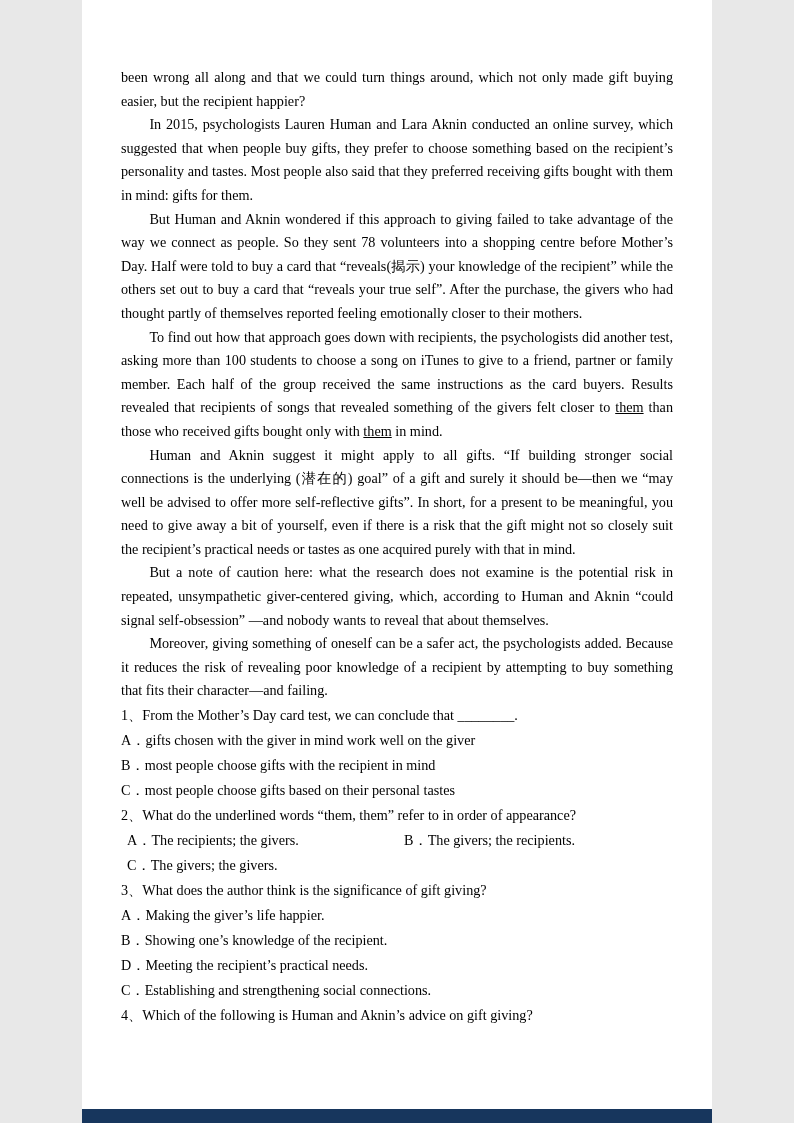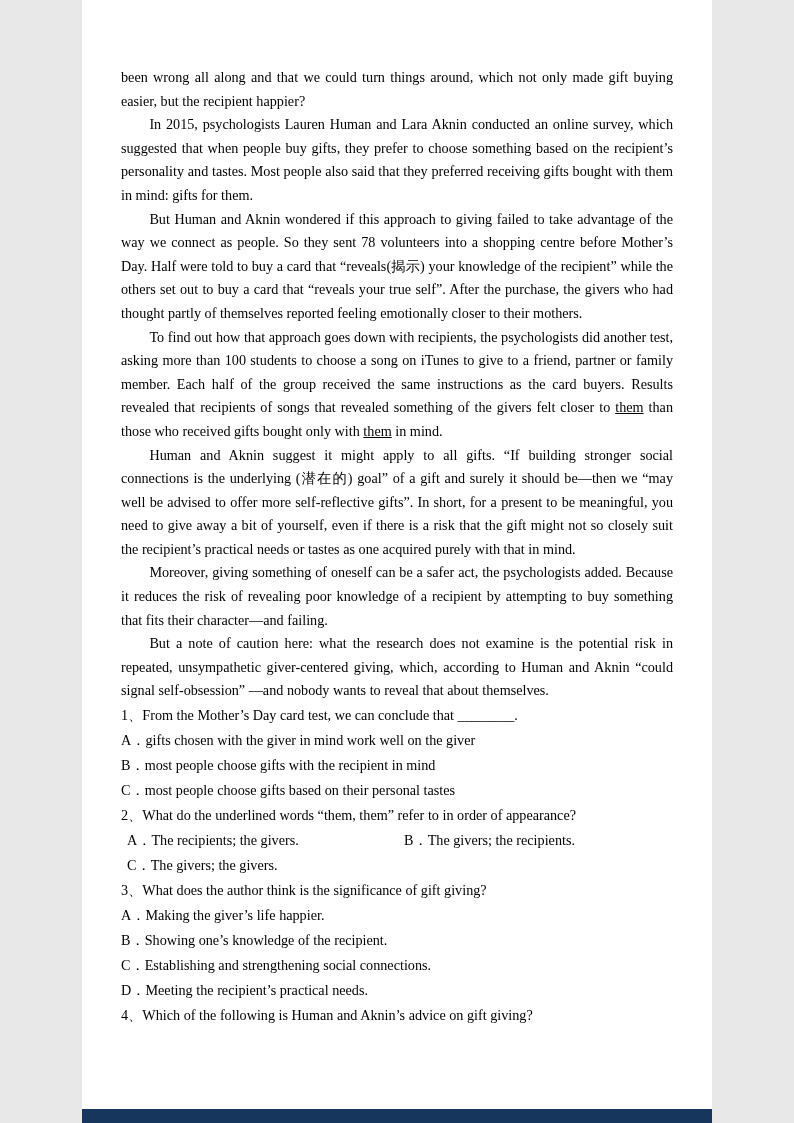--- a/index.html
+++ b/index.html
@@ -41,40 +41,40 @@
 <body>
 
 <div class="page">
   <div class="content">
     <div id="passage">
         <p class="para"><span>been wrong all along and that we could turn things around, which not only made gift buying easier, but the recipient happier?</span></p>
         <p class="para indent"><span>In 2015, psychologists Lauren Human and Lara Aknin conducted an online survey, which suggested that when people buy gifts, they prefer to choose something based on the recipient’s personality and tastes. Most people also said that they preferred receiving gifts bought with them in mind: gifts for them.</span></p>
         <p class="para indent"><span>But Human and Aknin wondered if this approach to giving failed to take advantage of the way we connect as people. So they sent 78 volunteers into a shopping centre before Mother’s Day. Half were told to buy a card that “reveals(揭示) your knowledge of the recipient” while the others set out to buy a card that “reveals your true self”. After the purchase, the givers who had thought partly of themselves reported feeling emotionally closer to their mothers.</span></p>
         <p class="para indent"><span>To find out how that approach goes down with recipients, the psychologists did another test, asking more than 100 students to choose a song on iTunes to give to a friend, partner or family member. Each half of the group received the same instructions as the card buyers. Results revealed that recipients of songs that revealed something of the givers felt closer to </span><span class="u">them</span><span> than those who received gifts bought only with </span><span class="u">them</span><span> in mind.</span></p>
         <p class="para indent"><span>Human and Aknin suggest it might apply to all gifts. “If building stronger social connections is the underlying (潜在的) goal” of a gift and surely it should be—then we “may well be advised to offer more self-reflective gifts”. In short, for a present to be meaningful, you need to give away a bit of yourself, even if there is a risk that the gift might not so closely suit the recipient’s practical needs or tastes as one acquired purely with that in mind.</span></p>
+        <p class="para indent"><span>But a note of caution here: what the research does not examine is the potential risk in repeated, unsympathetic giver-centered giving, which, according to Human and Aknin “could signal self-obsession” —and nobody wants to reveal that about themselves.</span></p>
         <p class="para indent"><span>Moreover, giving something of oneself can be a safer act, the psychologists added. Because it reduces the risk of revealing poor knowledge of a recipient by attempting to buy something that fits their character—and failing.</span></p>
-        <p class="para indent"><span>But a note of caution here: what the research does not examine is the potential risk in repeated, unsympathetic giver-centered giving, which, according to Human and Aknin “could signal self-obsession” —and nobody wants to reveal that about themselves.</span></p>
       </div>
     <div id="questions">
         <p class="stem">1、From the Mother’s Day card test, we can conclude that ________.</p>
         <div class="options">
           <p class="option">A．gifts chosen with the giver in mind work well on the giver</p>
           <p class="option">B．most people choose gifts with the recipient in mind</p>
           <p class="option">C．most people choose gifts based on their personal tastes</p>
         </div>
         <p class="stem">2、What do the underlined words “them, them” refer to in order of appearance?</p>
         <div class="options two-col">
           <p class="option">A．The recipients; the givers.</p>
           <p class="option">B．The givers; the recipients.</p>
           <p class="option">C．The givers; the givers.</p>
         </div>
         <p class="stem">3、What does the author think is the significance of gift giving?</p>
         <div class="options">
           <p class="option">A．Making the giver’s life happier.</p>
           <p class="option">B．Showing one’s knowledge of the recipient.</p>
+          <p class="option">D．Meeting the recipient’s practical needs.</p>
           <p class="option">C．Establishing and strengthening social connections.</p>
-          <p class="option">D．Meeting the recipient’s practical needs.</p>
         </div>
         <p class="stem">4、Which of the following is Human and Aknin’s advice on gift giving?</p>
       </div>
   </div>
   <div class="footer-bar" style="background: rgb(23, 54, 93);"></div>
 </div>
 
 </body></html>

